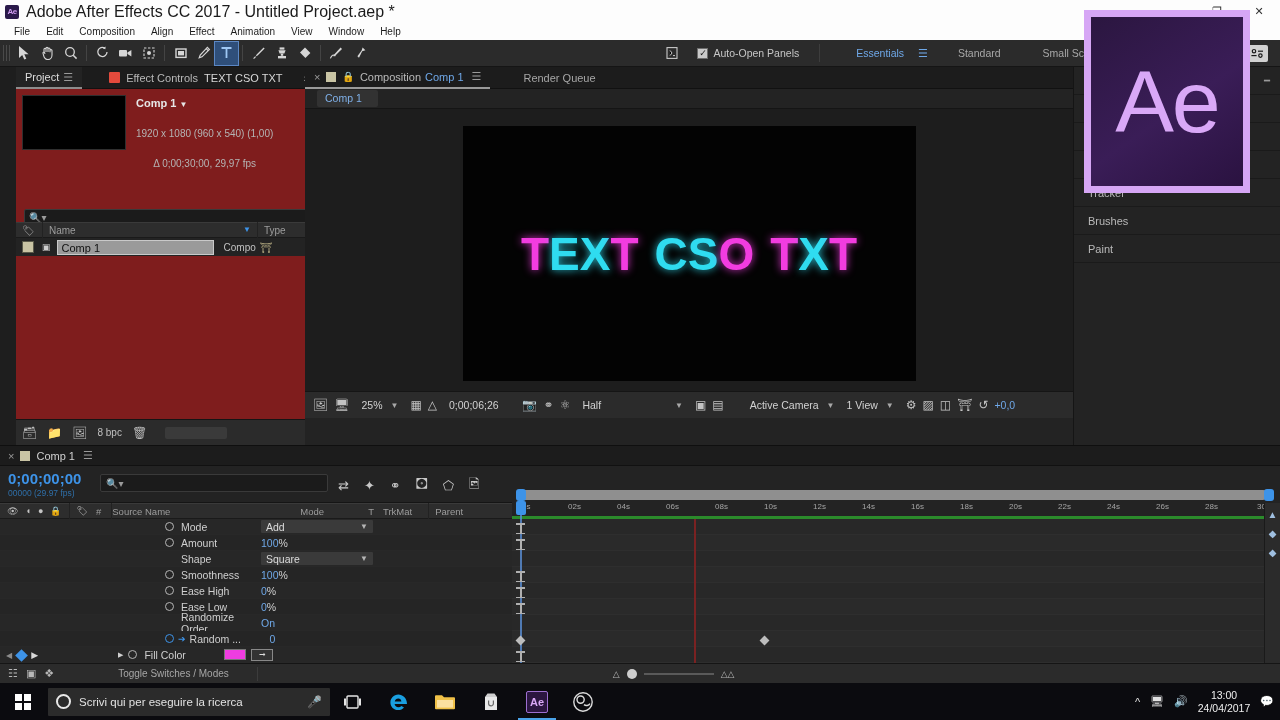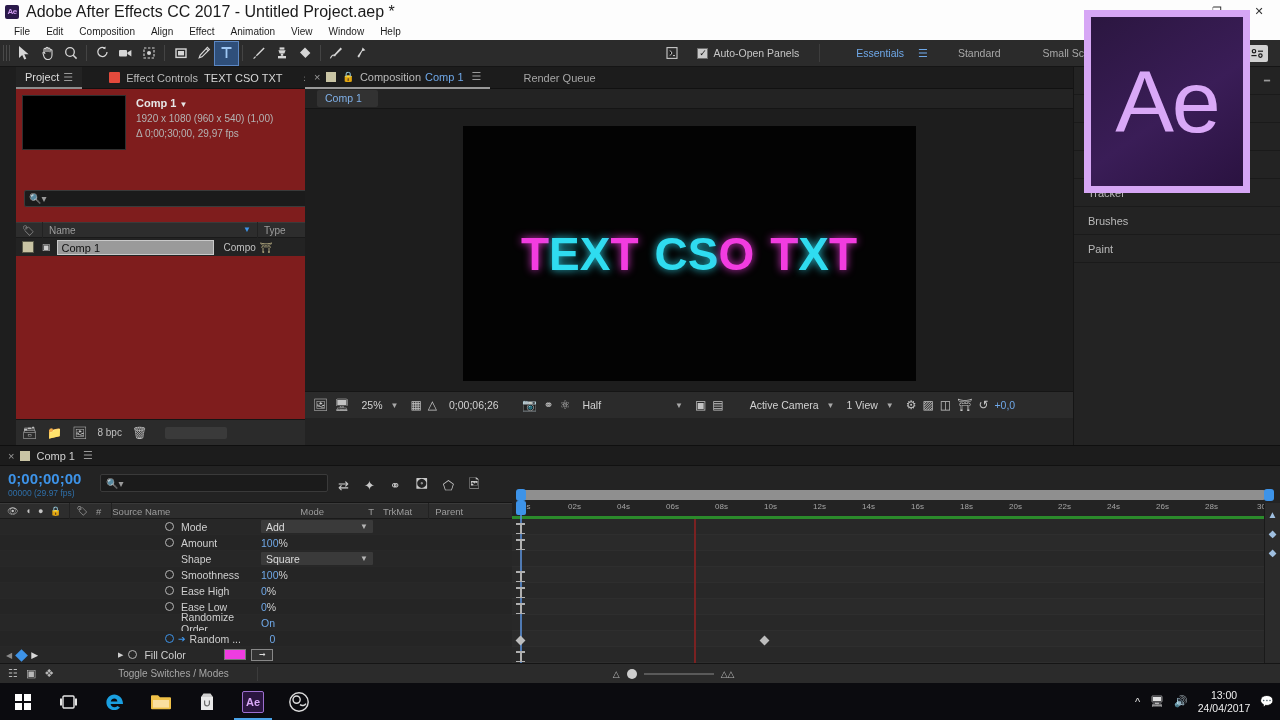--- a/index.html
+++ b/index.html
@@ -80,21 +80,21 @@
     border-bottom:1px solid #111;
   }
   .ptab { font-size:11px; color:#b8b8b8; padding: 0 9px; height:22px; line-height:22px; display:flex; align-items:center;}
   .ptab.active { color:#dedede; border-bottom:2px solid #8d8d8d; background:#232323;}
   .hamb { color:#9a9a9a; font-size:11px; margin-left:4px;}
   .red-sq { width:11px;height:11px;background:#e24a3c;margin-right:6px;border-radius:1px;}
   .proj-info { display:flex; padding: 6px 6px 0 6px; }
   .proj-thumb { width:104px; height:55px; background:#000; border:1px solid #2f2f2f;}
   .proj-meta { margin-left: 10px; padding-top:2px; }
   .pm-title { font-size:11px; color:#e6e6e6; font-weight:bold; }
-  .pm-line { font-size:10px; color:#b4b4b4; margin-top:4px;}
+  .pm-line { font-size:10px; color:#b4b4b4; margin-top:19px;text-align:center;}
   .search-row { padding: 0 8px; margin-top: 40px;}
   .search-box {
     height: 17px; background:#1b1b1b; border:1px solid #3a3a3a; border-radius:2px;
     display:flex; align-items:center; padding-left:4px;
   }
   .search-box span { color:#9a9a9a; font-size:10px; }
   .list-head {
     position:absolute; left:0; top:155px; width:305px; height:16px;
     background:#2d2d2d; display:flex; align-items:center;
     border-top:1px solid #3a3a3a; border-bottom:1px solid #1a1a1a;
@@ -793,20 +793,25 @@
 
   <div class="taskbar">
     <div class="start">
       <div class="win-logo">
           <i></i>
           <i></i>
           <i></i>
           <i></i>
         </div>
     </div>
+    <div class="tb-search">
+      <div class="cortana"></div>
+      <div class="tb-search-text">Scrivi qui per eseguire la ricerca</div>
+      <div class="mic">🎤</div>
+    </div>
     <div class="tb-btn">
       <svg width="20" height="16" viewBox="0 0 20 16">
           <rect x="4" y="2" width="11" height="12" rx="1" fill="none" stroke="#e6e6e6" stroke-width="1.4"></rect>
           <rect x="1" y="4.5" width="2" height="7" fill="#e6e6e6"></rect>
           <rect x="16" y="4.5" width="2" height="7" fill="#e6e6e6"></rect>
         </svg>
     </div>
     <div class="tb-btn">
       <svg width="22" height="22" viewBox="0 0 22 22">
           <path d="M19 13c0-6-4.4-9.4-8.6-9.4C5.6 3.6 2.4 7.6 2.4 11.4c0 4.4 3.4 7.6 7.6 7.6 2.6 0 4.8-1 6-2.6l-2.6-1.4c-.8.8-1.8 1.2-3 1.2-2 0-3.6-1.3-3.8-3.2H19z" fill="#1a9fe0"></path>

